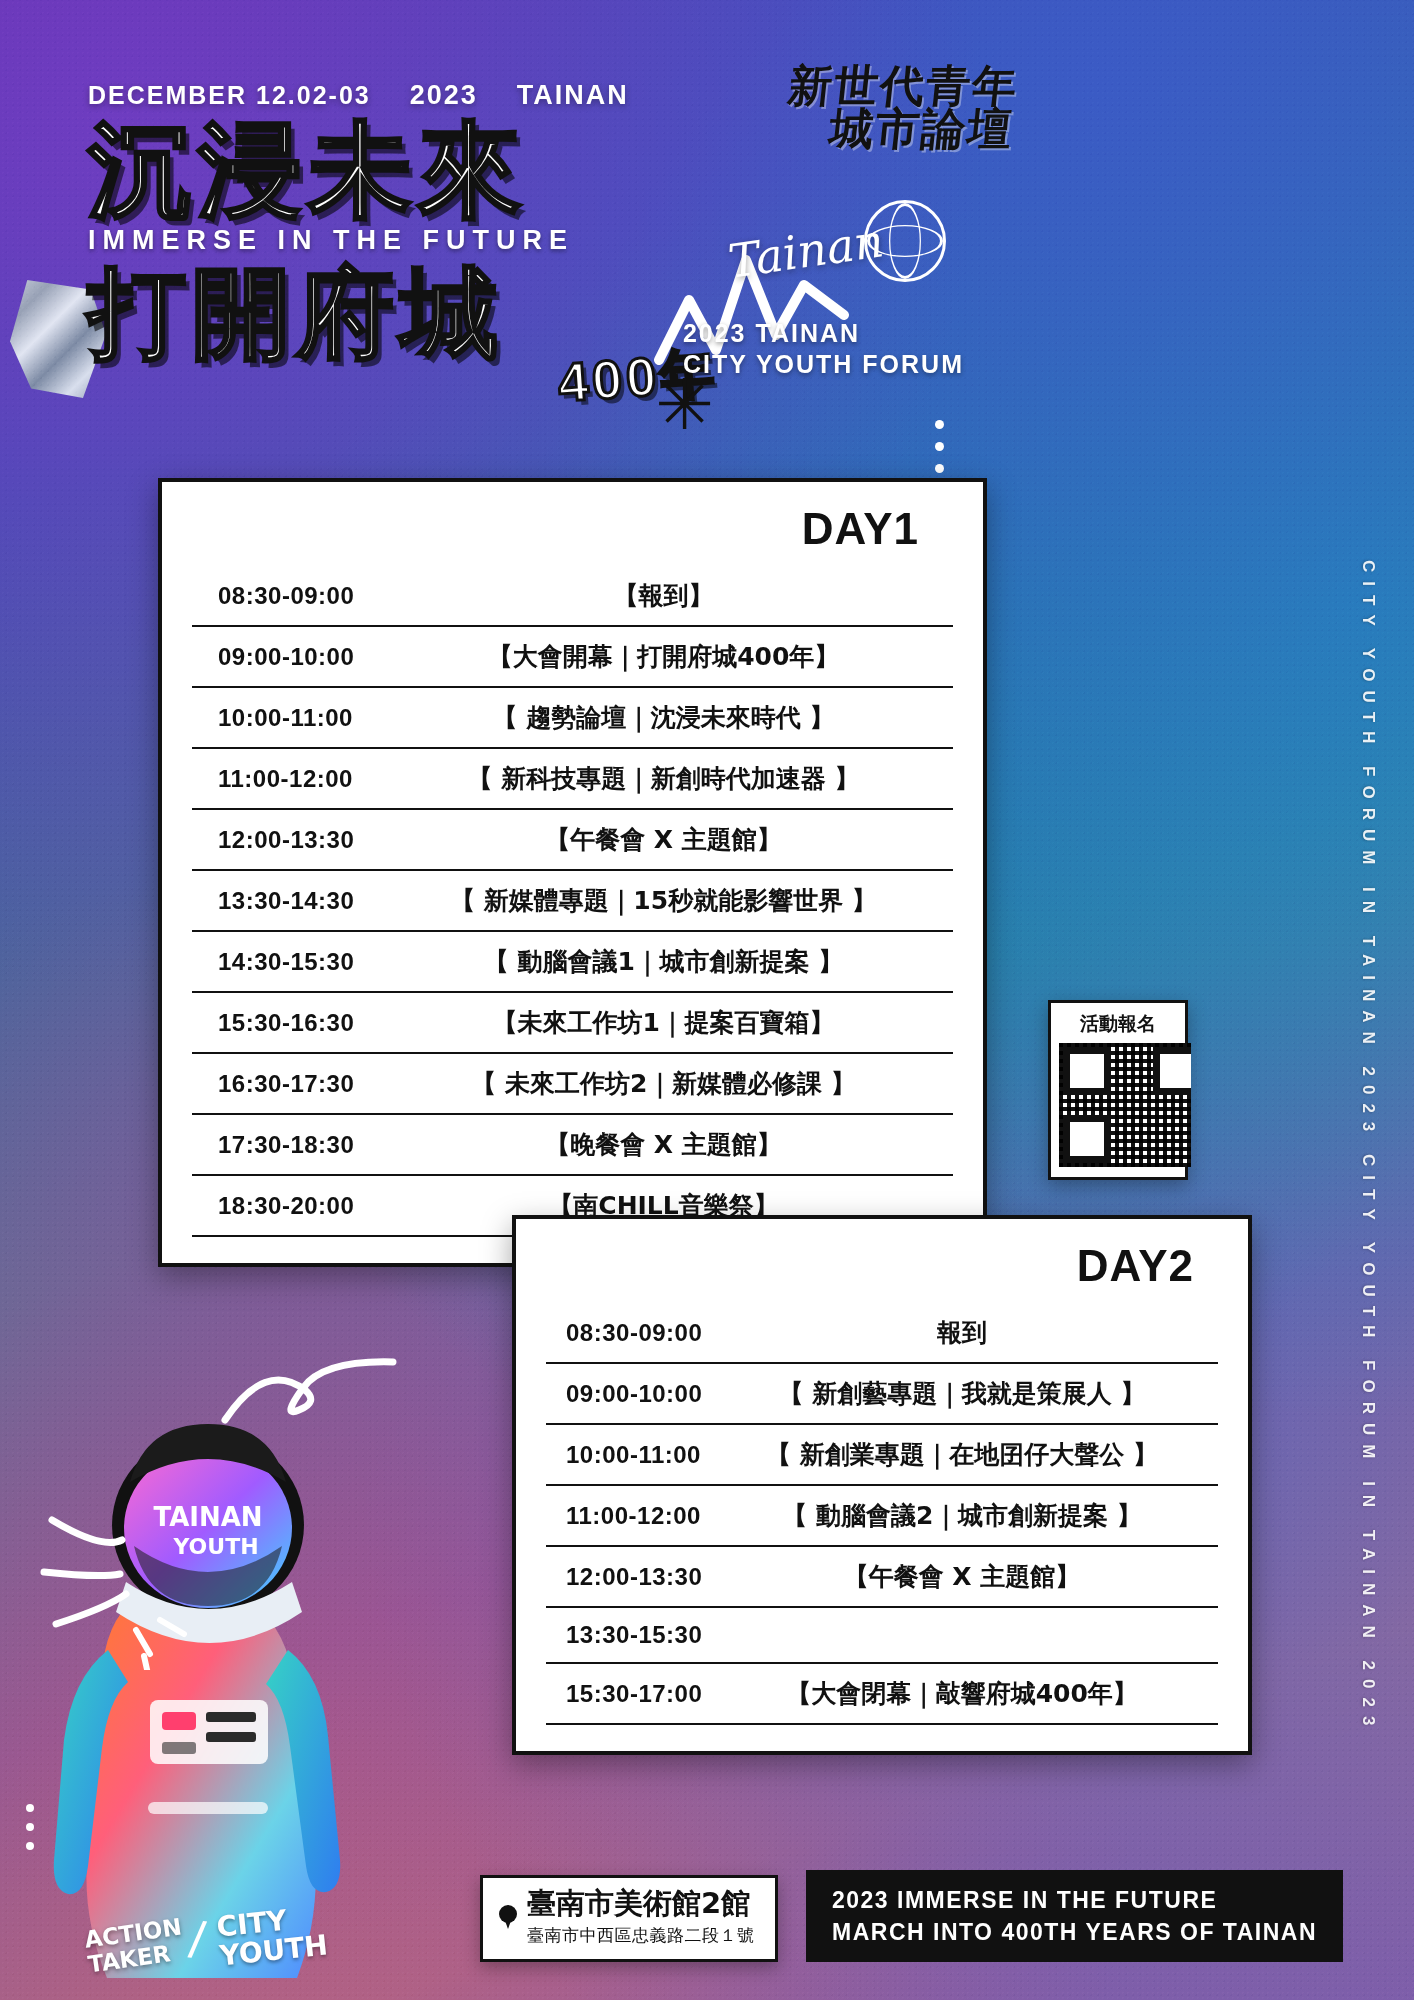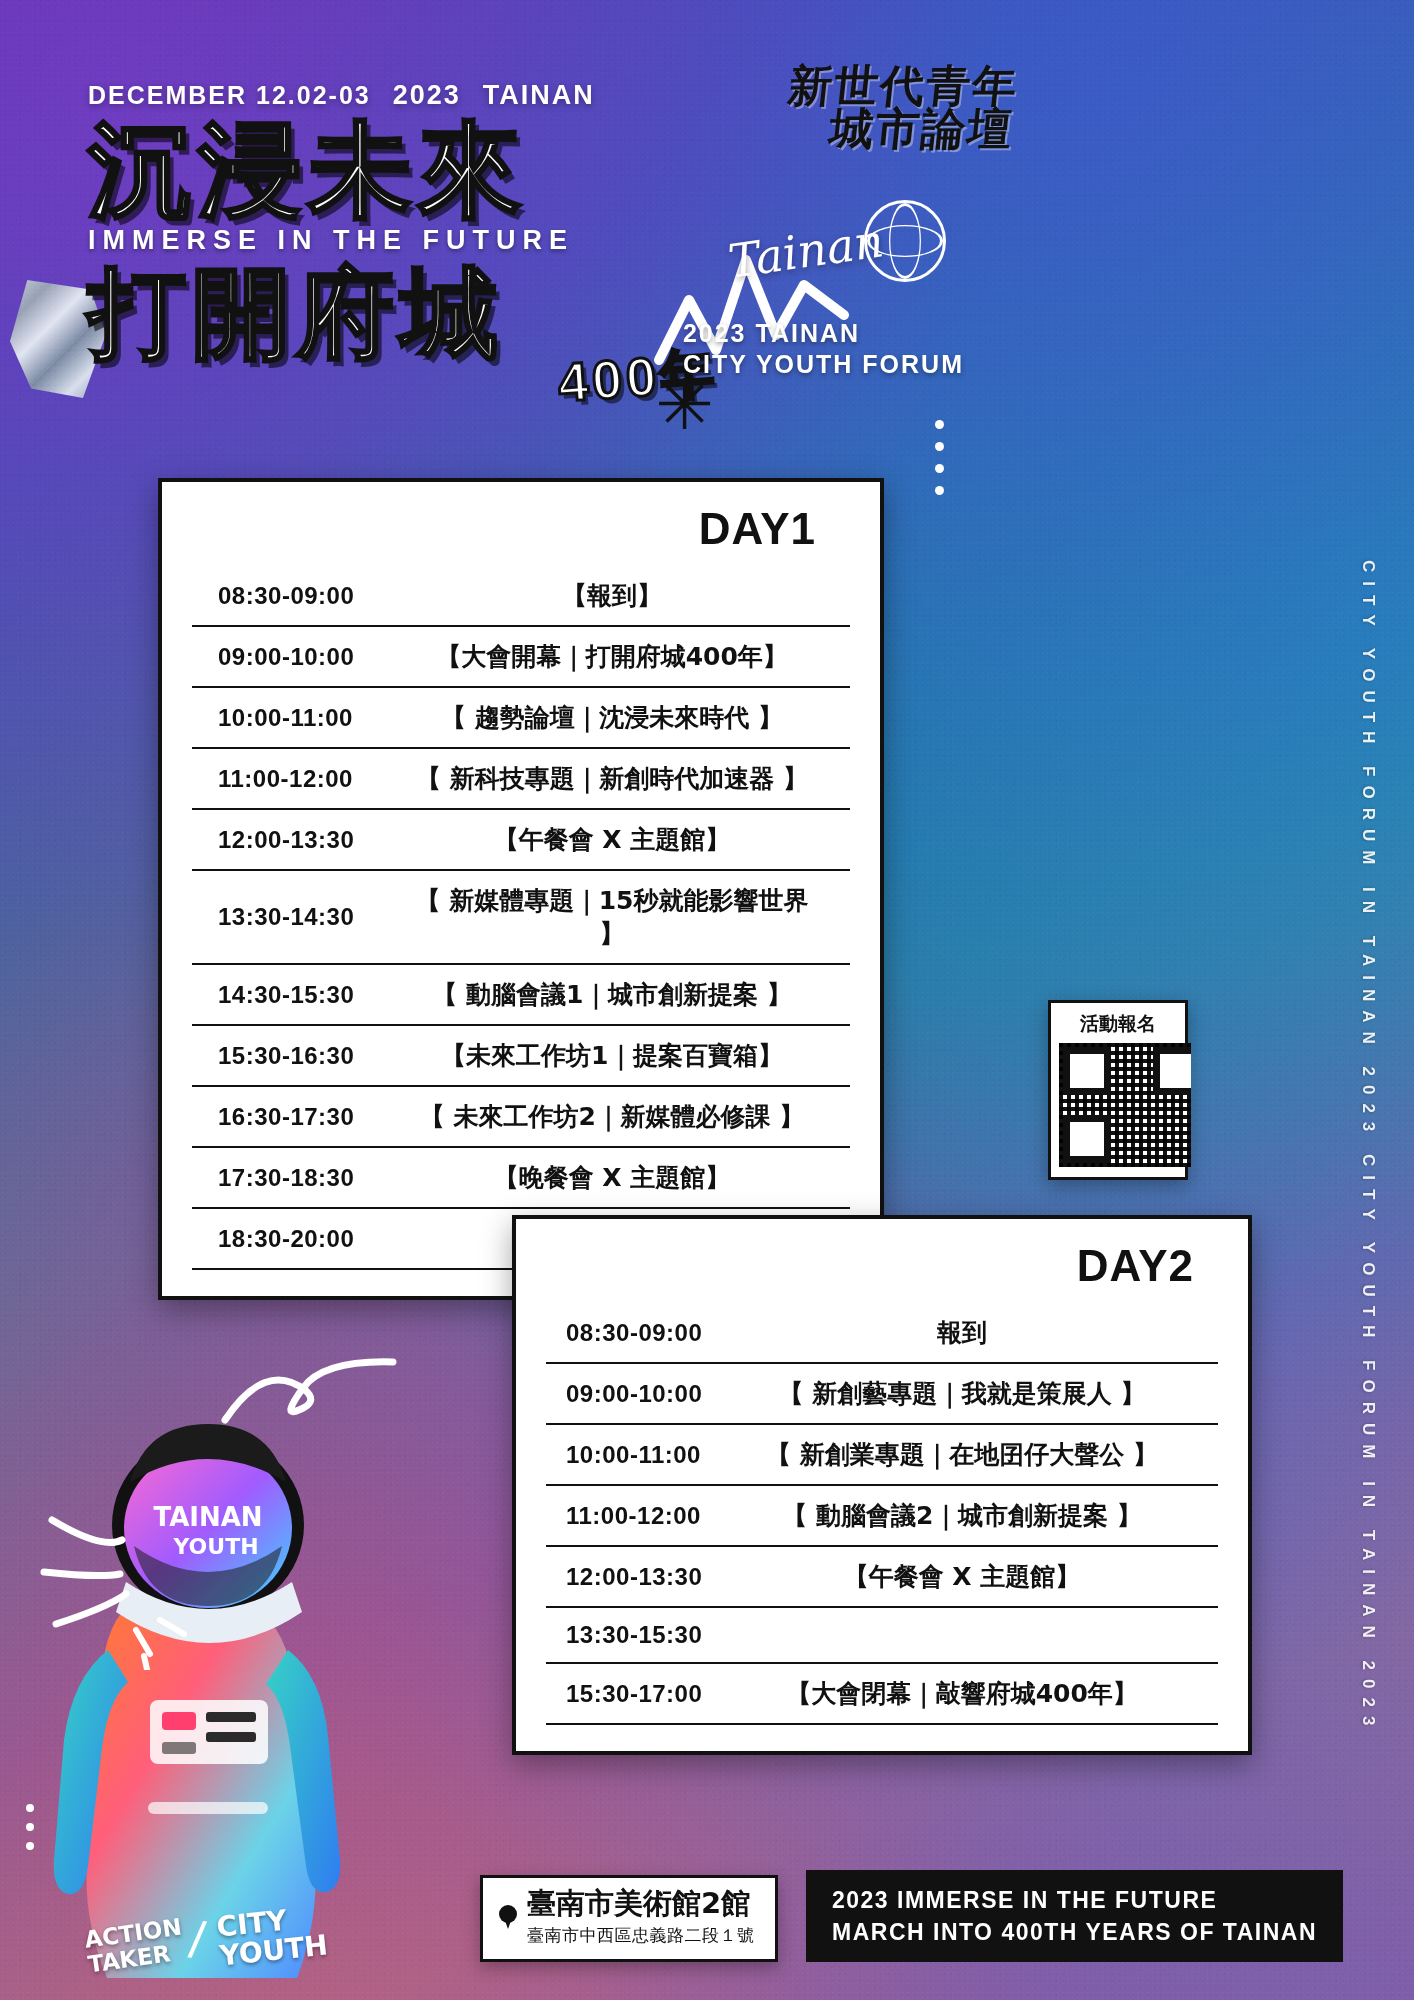--- a/index.html
+++ b/index.html
@@ -32,21 +32,21 @@
     background-size: 5px 5px, 7px 7px;
     background-position: 0 0, 3px 4px;
     pointer-events: none;
     mix-blend-mode: overlay;
   }
 
   
   .header { position: absolute; top: 80px; left: 88px; width: 720px; z-index: 5; }
   .kicker {
     color: #fff; font-weight: 700; letter-spacing: 2px;
-    font-size: 25px; display: flex; align-items: baseline; gap: 22px;
+    font-size: 25px; display: flex; align-items: baseline; gap: 39px;
     text-shadow: 0 2px 6px rgba(0,0,0,0.35);
     font-family: "Liberation Sans", sans-serif;
     text-align: center;
   }
   .kicker .y { font-size: 27px; }
   .title-cn1 {
     margin-top: 6px;
     font-family: "DejaVu Sans", sans-serif;
     font-weight: 700;
     font-size: 104px;
@@ -135,21 +135,21 @@
     font-weight: 700; font-size: 17px; letter-spacing: 9px;
     height: 1400px;
     text-shadow: 0 1px 3px rgba(0,0,0,0.3);
   }
 
   
   .card {
     position: absolute; background: #fff; border: 4px solid #111;
     box-shadow: 0 10px 28px rgba(0,0,0,0.35); z-index: 6;
   }
-  .card.day1 { left: 158px; top: 478px; width: 726px; padding: 22px 30px 26px; }
+  .card.day1 { left: 158px; top: 478px; width: 829px; padding: 22px 30px 26px; }
   .card.day2 { left: 512px; top: 1215px; width: 740px; padding: 22px 30px 26px; }
   .card-title {
     text-align: right; font-weight: 700; font-size: 44px; color: #111;
     letter-spacing: 1px; margin-bottom: 12px; padding-right: 34px;
   }
   .card.day2 .card-title { padding-right: 24px; }
   .rows { display: block; }
   .row {
     display: flex; align-items: center;
     border-bottom: 2px solid #111;

